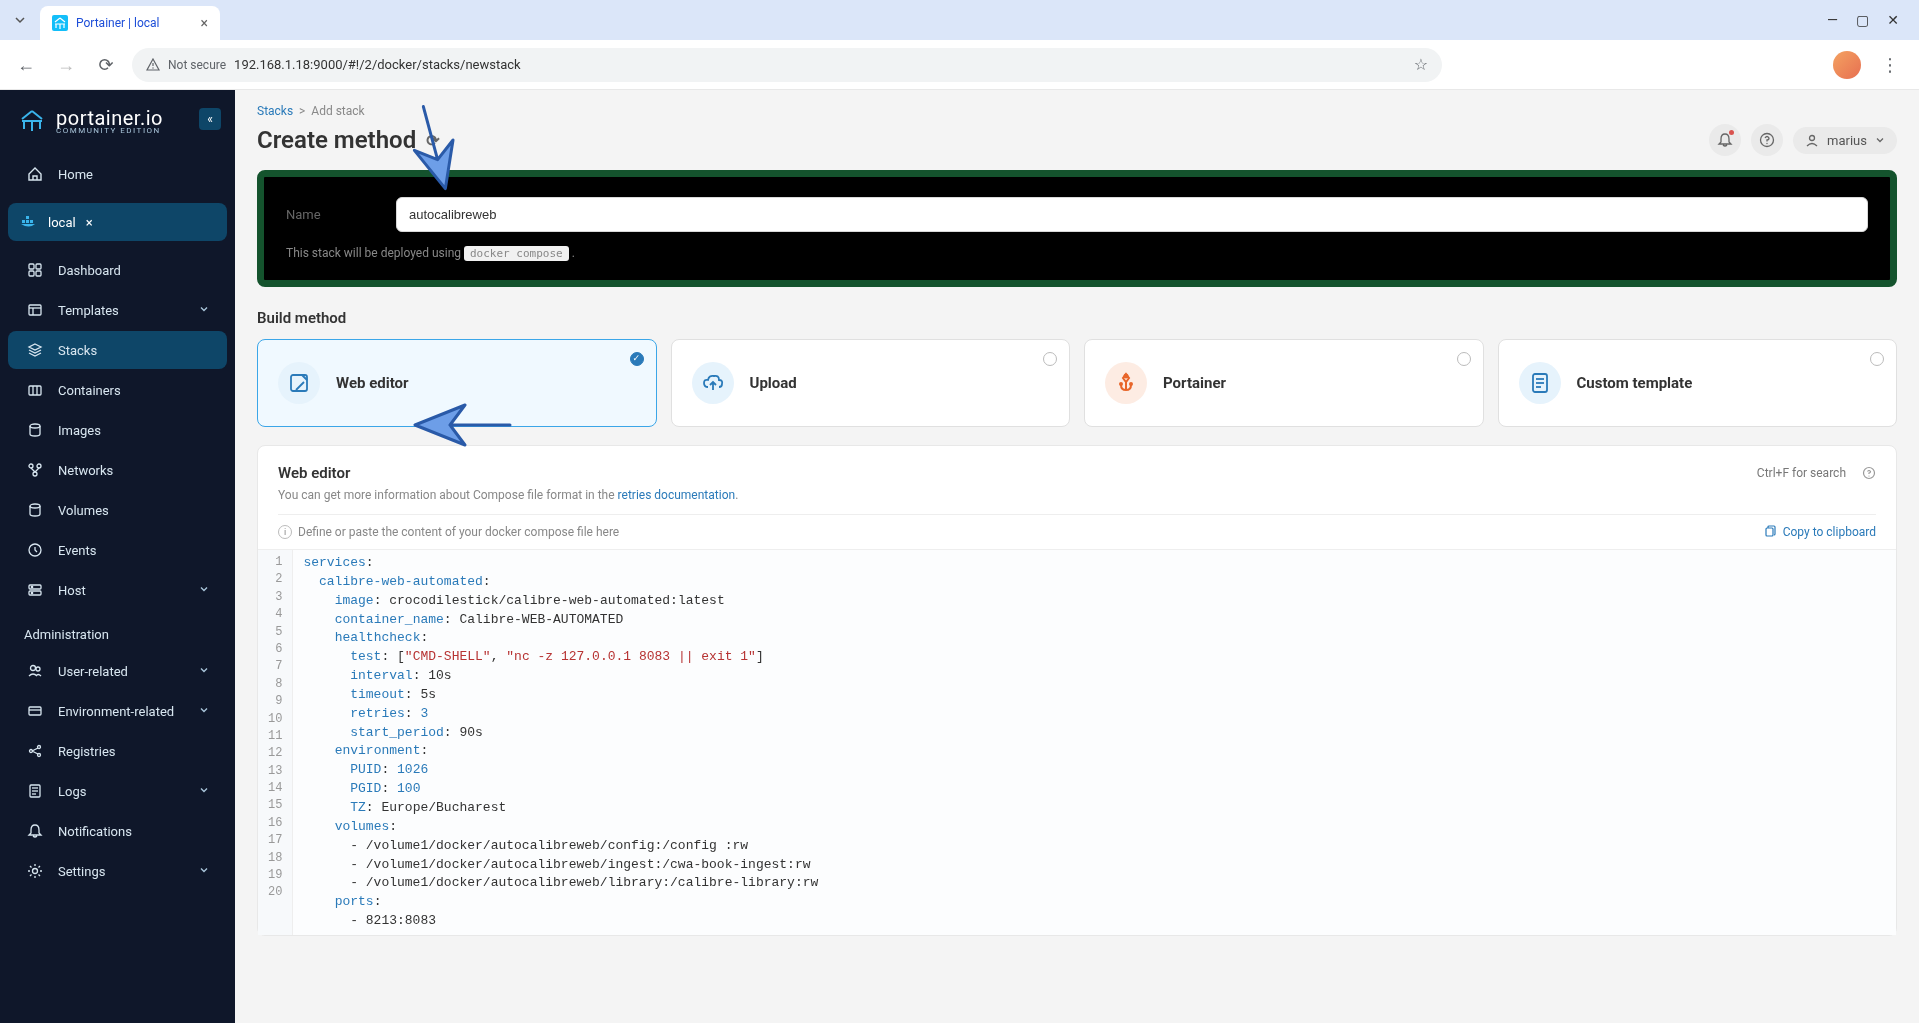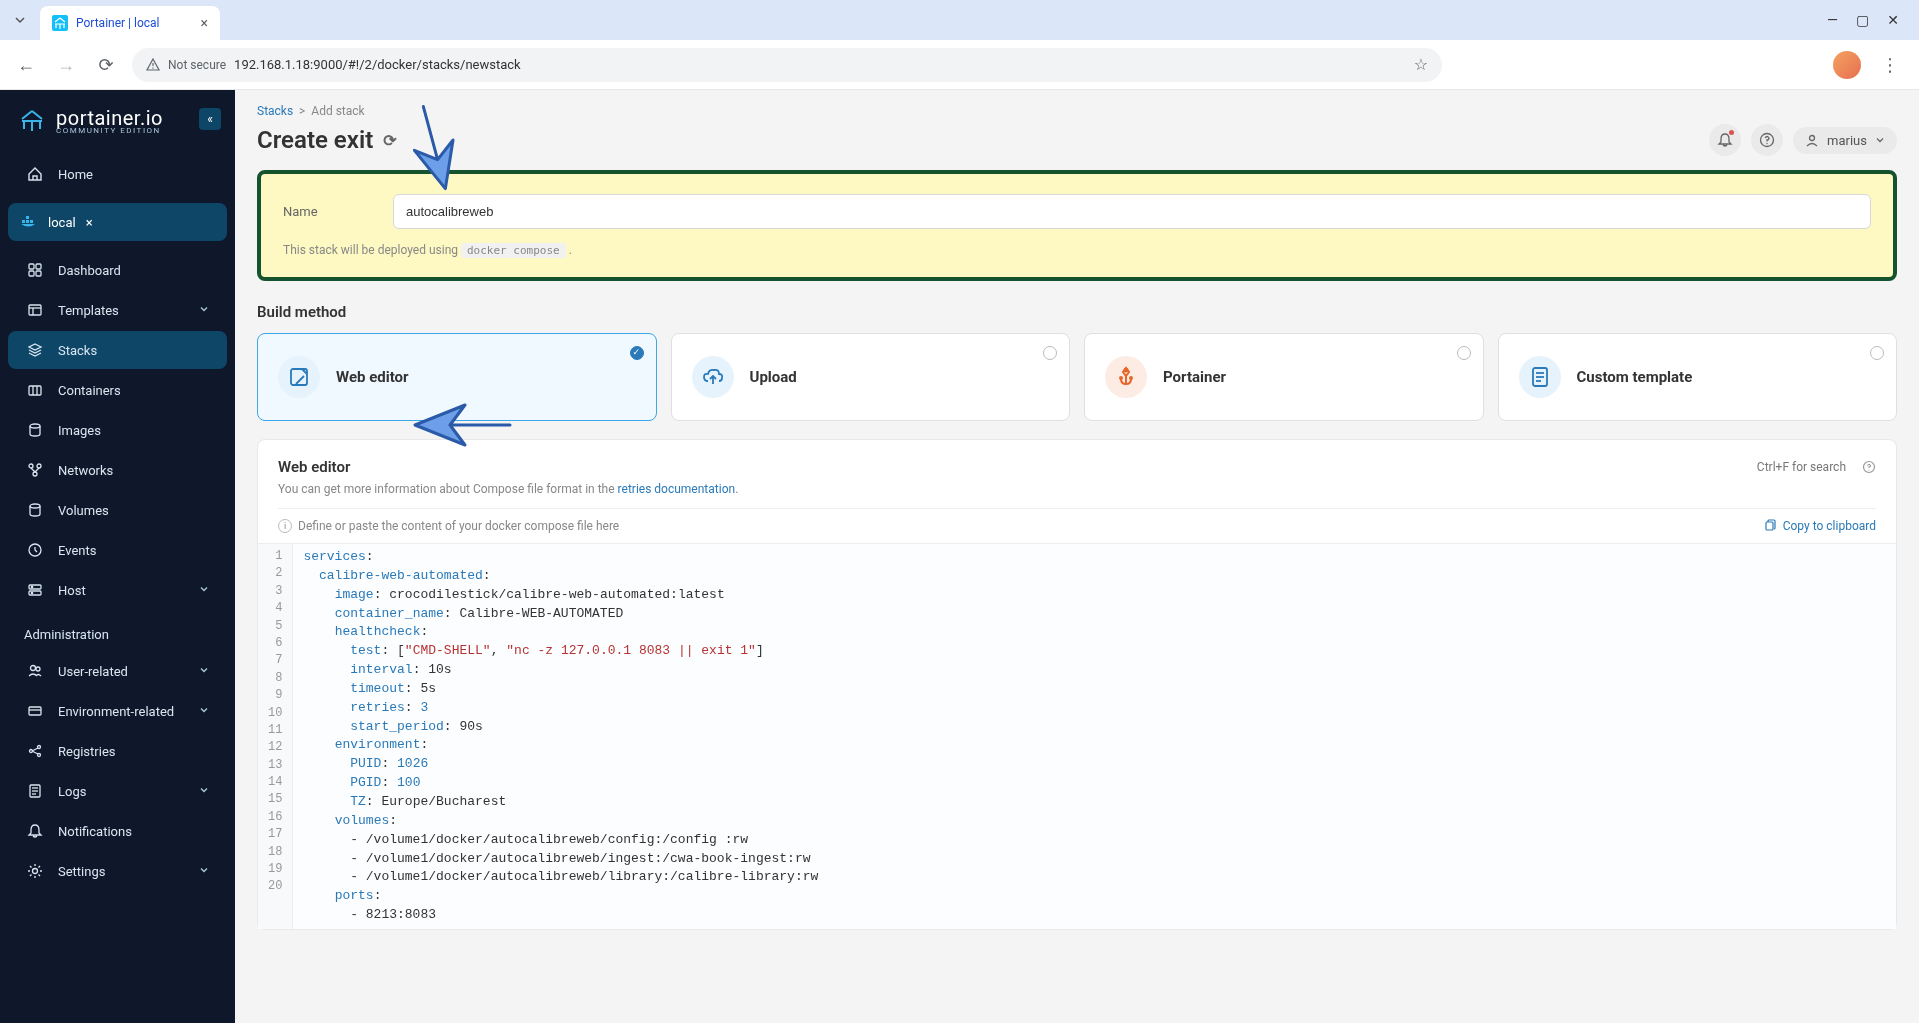--- a/index.html
+++ b/index.html
@@ -50,21 +50,21 @@
 .breadcrumb a { color: #2a7ab9; text-decoration: none; }
 
 .header-row { display: flex; align-items: center; padding: 0 22px 14px 22px; }
 .page-title { font-size: 24px; font-weight: 600; color: #333; display: flex; align-items: center; gap: 10px; }
 .refresh-icon { font-size: 16px; color: #666; }
 .header-actions { margin-left: auto; display: flex; align-items: center; gap: 10px; }
 .icon-btn { width: 32px; height: 32px; border-radius: 50%; background: #eaeaea; display: flex; align-items: center; justify-content: center; color: #666; cursor: pointer; position: relative; }
 .icon-btn .dot { position:absolute; top:6px; right:7px; width:5px; height:5px; border-radius:50%; background:#d9534f; }
 .user-pill { display: flex; align-items: center; gap: 8px; background: #eaeaea; padding: 6px 12px; border-radius: 20px; font-size: 13px; color: #555; cursor: pointer; }
 
-.card { background: #fef9c3; border-radius: 8px; margin: 0 22px 18px 22px; padding: 20px 22px; border: 4px solid #14532d; }
+.card { background: #000000; border-radius: 8px; margin: 0 22px 18px 22px; padding: 20px 22px; border: 7px solid #14532d; }
 
 .form-row { display: flex; align-items: center; gap: 50px; margin-bottom: 14px; }
 .form-label { font-size: 13px; color: #666; min-width: 60px; }
 .text-input { flex: 1; border: 1px solid #d8d8d8; border-radius: 6px; padding: 9px 12px; font-size: 13px; color: #333; }
 
 .hint-text { font-size: 12px; color: #888; }
 .code-chip { background: #f1f1f1; border-radius: 3px; padding: 1px 6px; font-family: monospace; font-size: 11px; }
 
 .section-heading { font-size: 15px; font-weight: 600; color: #333; margin: 22px 22px 12px 22px; }
 
@@ -350,21 +350,21 @@
 
   <div class="main">
     <div class="breadcrumb">
       <a href="#">Stacks</a>
       &nbsp;&gt;&nbsp;
       <span>Add stack</span>
     </div>
 
     <div class="header-row">
       <div class="page-title">
-        <span>Create exit</span>
+        <span>Create method</span>
         <span class="refresh-icon">⟳</span>
       </div>
       <div class="header-actions">
         <div class="icon-btn">
           <svg width="16" height="16" viewBox="0 0 16 16">
               <path d="M8 2 Q4 2 4 7 V10 L2 12 H14 L12 10 V7 Q12 2 8 2 M6 13 Q8 15 10 13" fill="none" stroke="#666" stroke-width="1.3"></path>
             </svg>
           <span class="dot"></span>
         </div>
         <div class="icon-btn">

